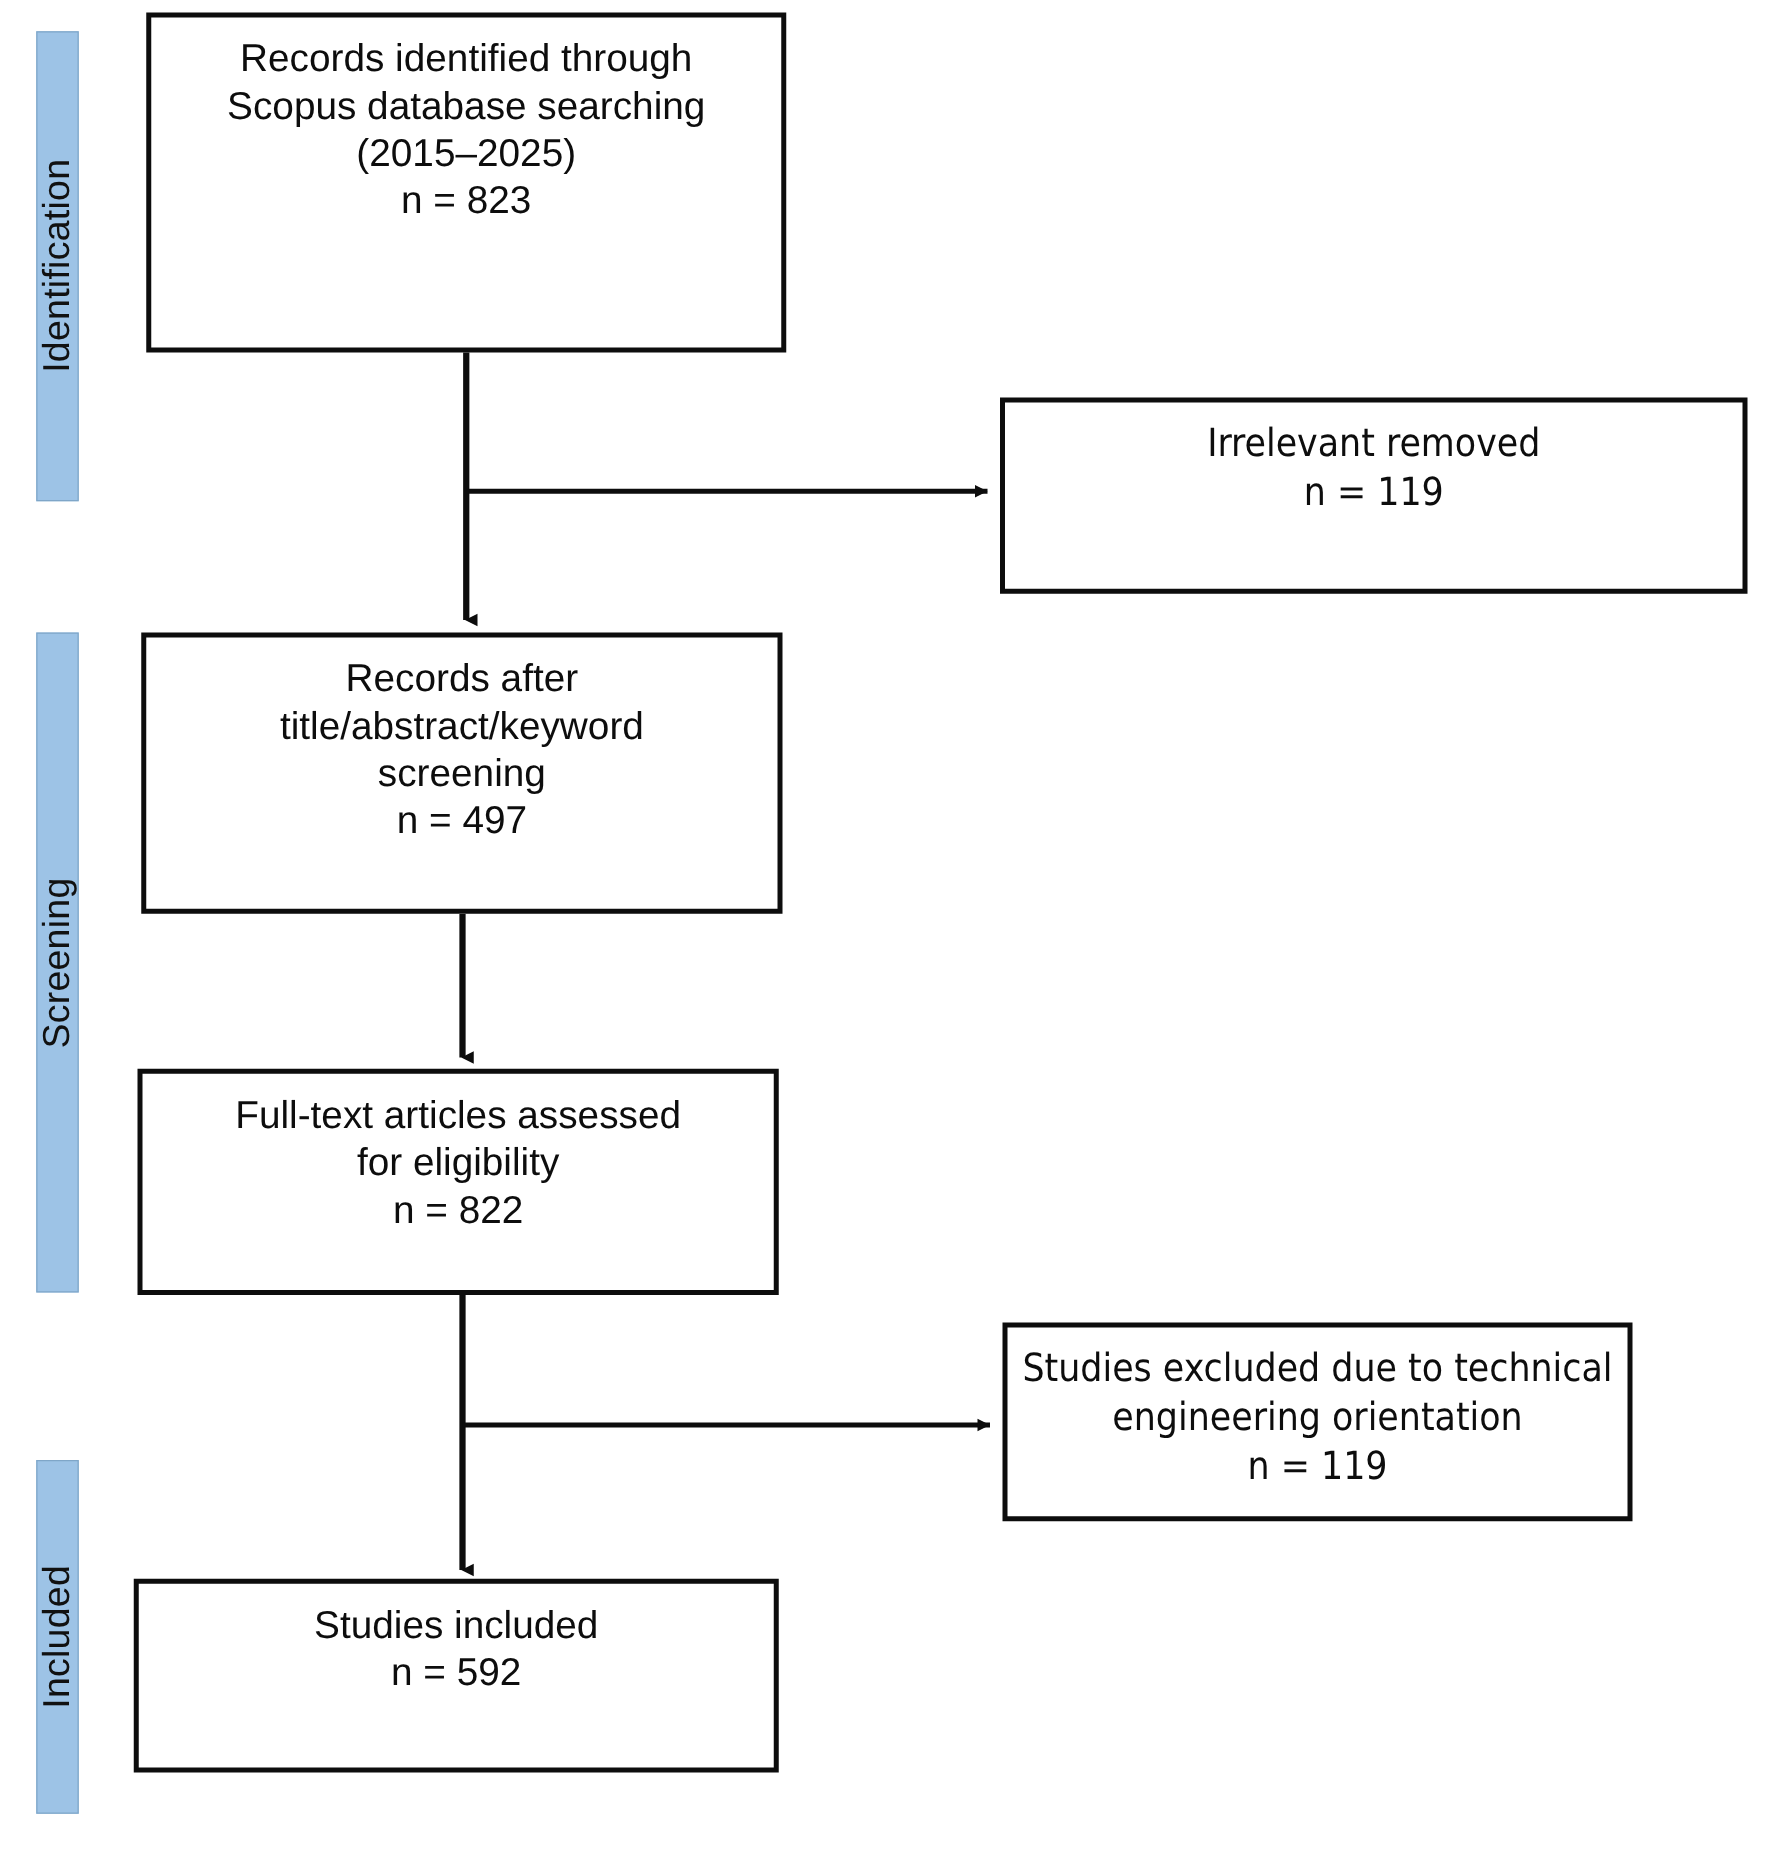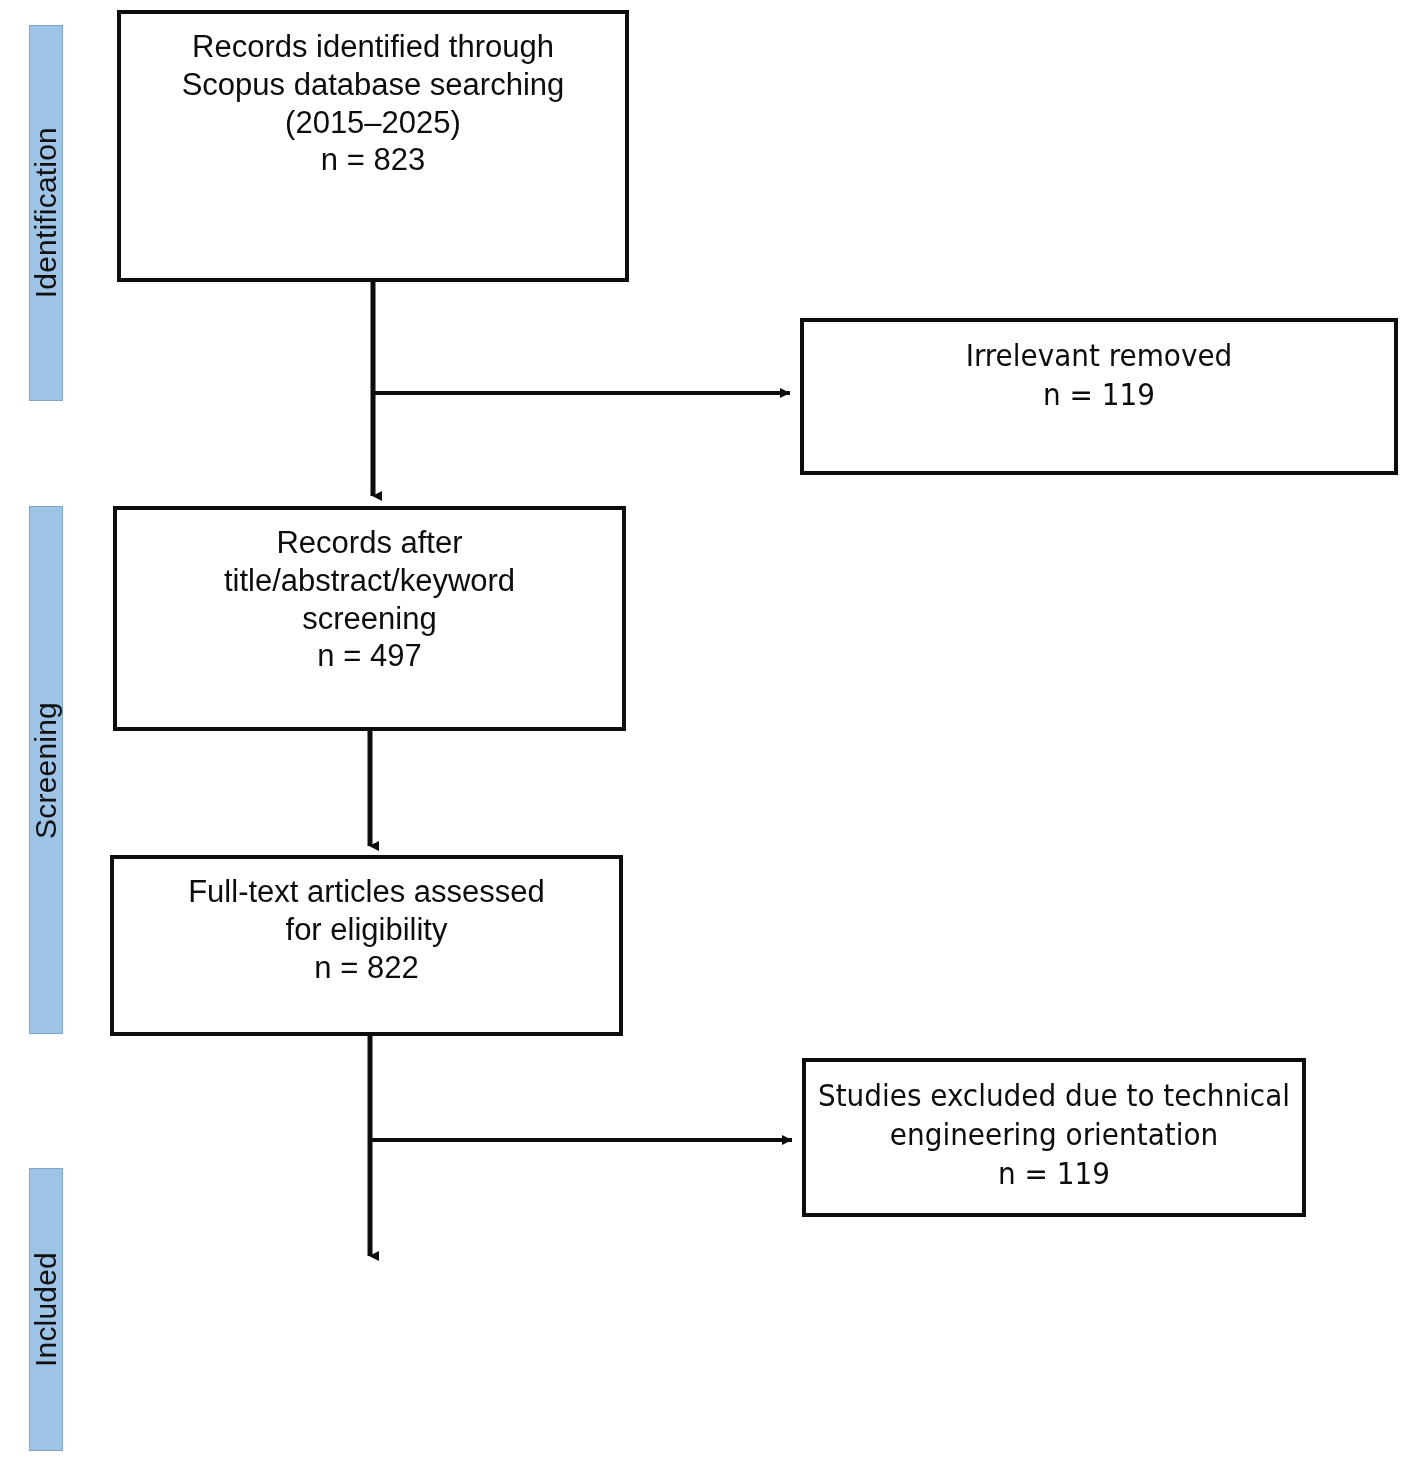--- a/index.html
+++ b/index.html
@@ -137,14 +137,18 @@
 for eligibility
 n = 822</span>
   </div>
 
   <div class="flow-box narrow-font" style="left:802px; top:1058px; width:504px; height:159px;">
     <span class="flow-box-text">Studies excluded due to technical
 engineering orientation
 n = 119</span>
   </div>
 
+  <div class="flow-box" style="left:107px; top:1263px; width:516px; height:155px;">
+    <span class="flow-box-text">Studies included
+n = 592</span>
+  </div>
 
 </div>
 
 </body></html>

